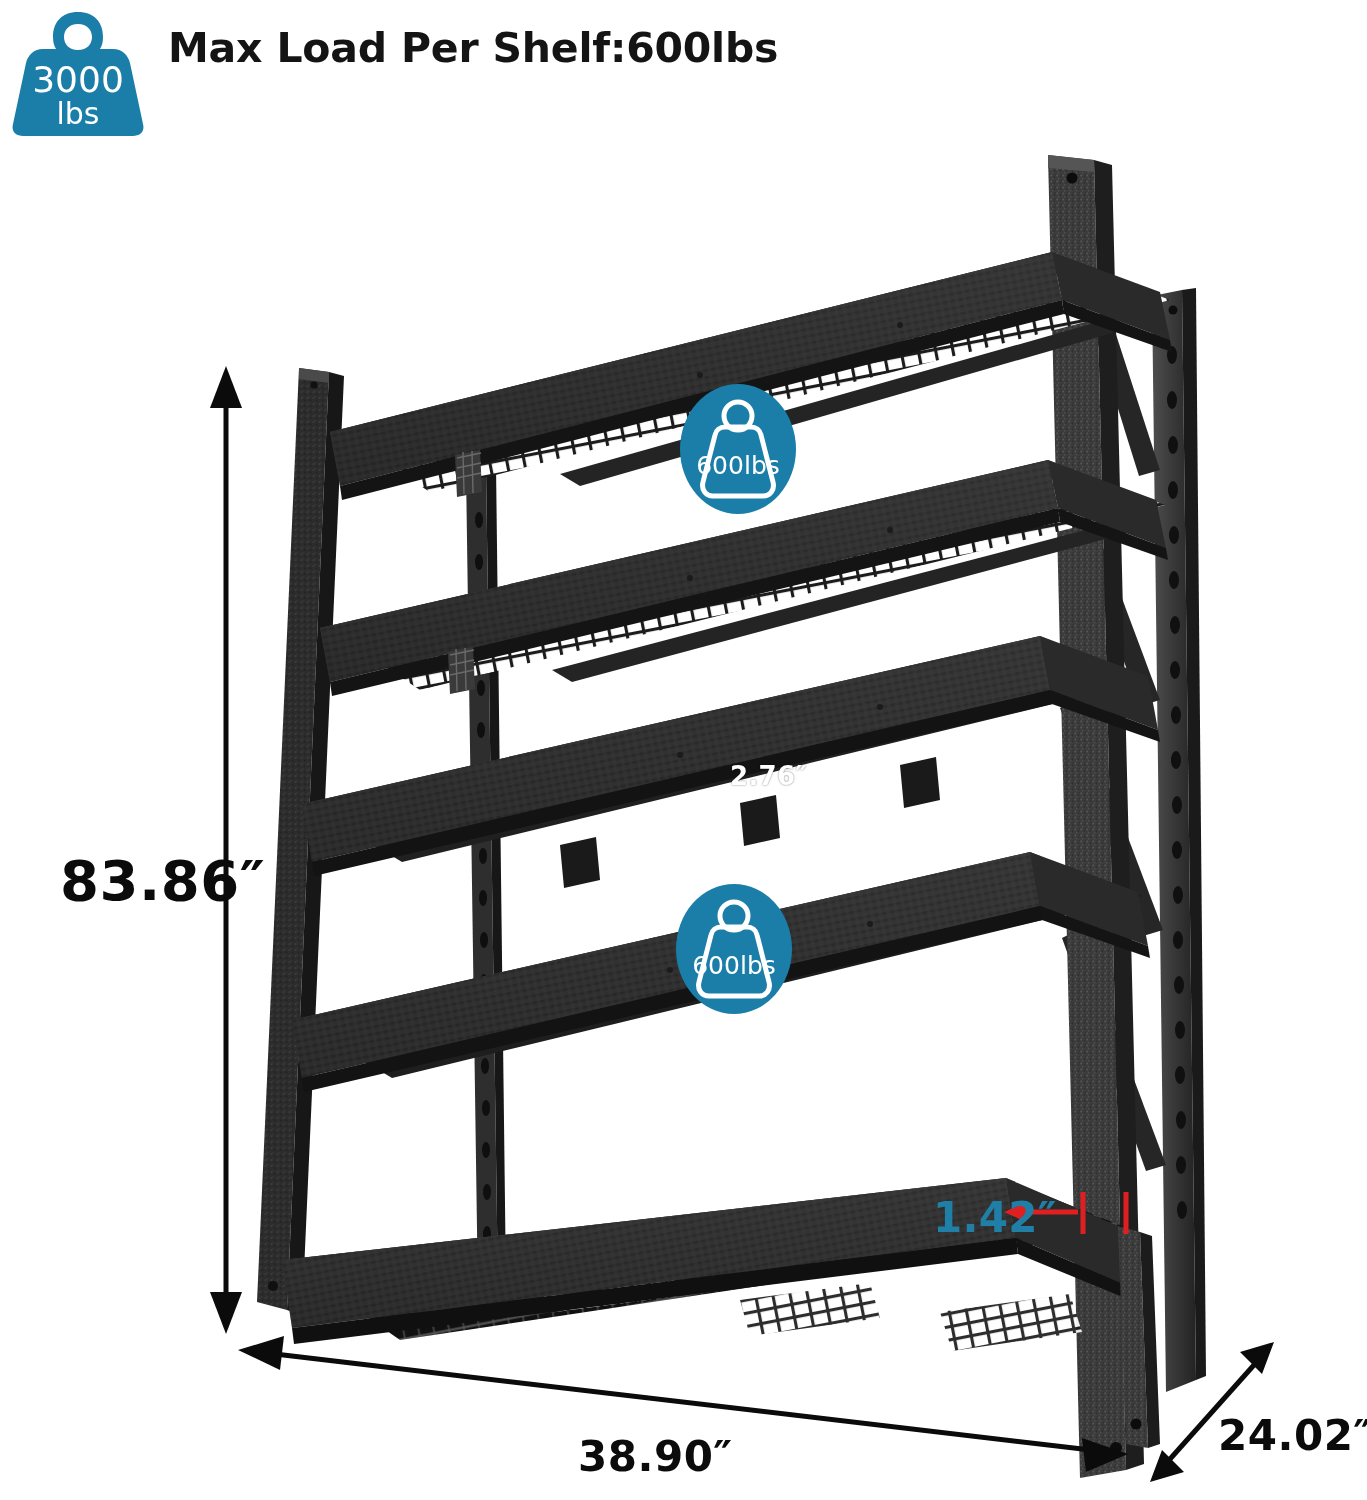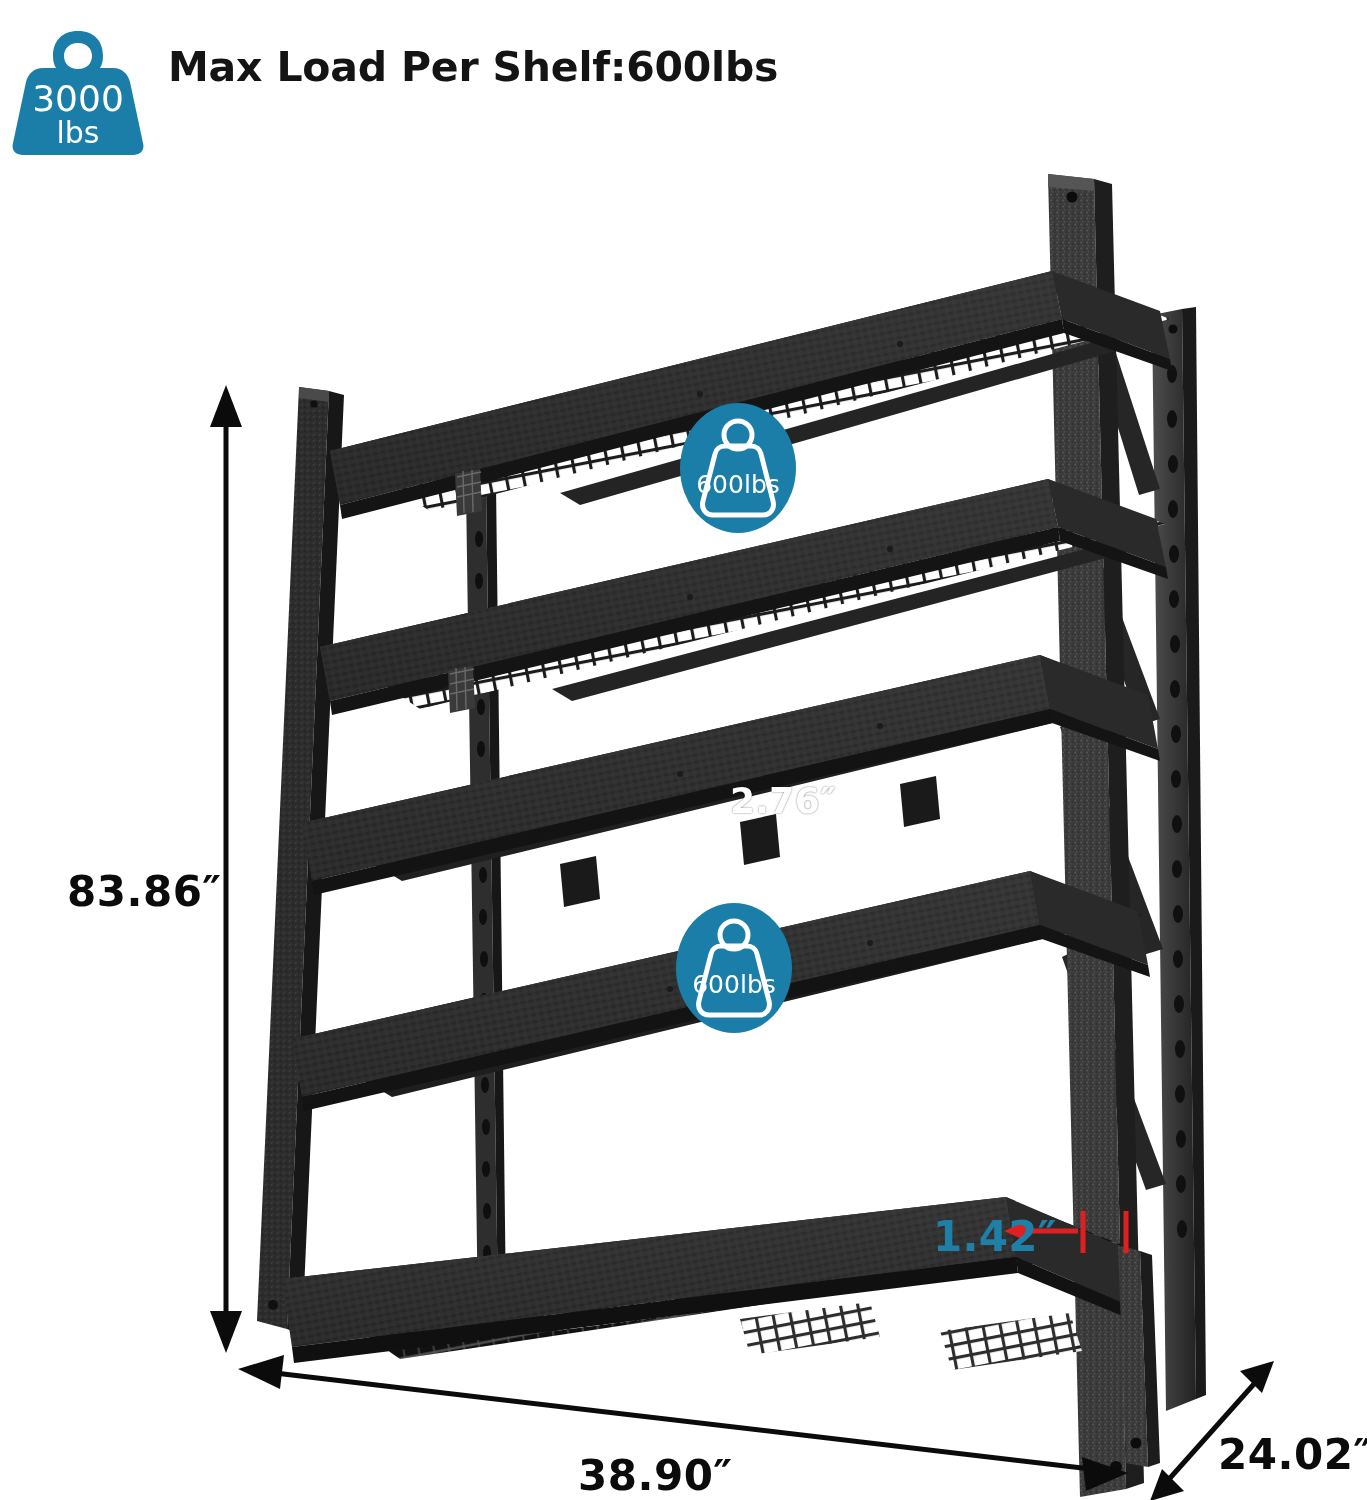--- a/index.html
+++ b/index.html
@@ -2,21 +2,21 @@
 <html><head>
 <meta charset="utf-8">
 <title>Shelving Rack Dimension Diagram</title>
 <style>
   html,body{margin:0;padding:0;background:#ffffff;}
   body{
     width:1367px;height:1500px;position:relative;overflow:hidden;
     font-family:"Liberation Sans","DejaVu Sans",sans-serif;
     background:#ffffff;
   }
-  #stage{position:absolute;inset:0;width:1367px;height:1216px;margin-top:19px;}
+  #stage{position:absolute;inset:0;width:1367px;height:1216px;}
 
   
   #header{position:absolute;left:0;top:0;width:1000px;height:145px;}
   #weight-badge{position:absolute;left:12px;top:6px;width:132px;height:130px;}
   #header-text{position:absolute;left:168px;top:22px;width:820px;}
   .hline{
     font-size:41px;line-height:52px;color:#141414;
     font-family:"DejaVu Sans","Liberation Sans",sans-serif;
     font-weight:700;letter-spacing:-0.2px;white-space:nowrap;
   }
@@ -29,25 +29,25 @@
   .load-badge{position:absolute;width:116px;height:130px;}
   #badge-shelf-top{left:680px;top:384px;}
   #badge-shelf-mid{left:676px;top:884px;}
 
   
   .dim-label{
     position:absolute;
     font-family:"DejaVu Sans","Liberation Sans",sans-serif;
     font-weight:700;color:#0b0b0b;white-space:nowrap;
   }
-  #dim-height-label{left:67px;top:848px;font-size:42px;letter-spacing:0.5px;}
+  #dim-height-label{left:60px;top:848px;font-size:56px;letter-spacing:0.5px;}
   #dim-width-label{left:578px;top:1432px;font-size:42px;letter-spacing:0.5px;}
   #dim-depth-label{left:1218px;top:1411px;font-size:42px;letter-spacing:0.5px;}
   #dim-beam-label{
-    left:730px;top:761px;font-size:36px;color:#ffffff;letter-spacing:0.3px;
+    left:730px;top:761px;font-size:26px;color:#ffffff;letter-spacing:0.3px;
     text-shadow:0 0 2px rgba(0,0,0,.55);
   }
   #dim-post-label{left:933px;top:1193px;font-size:42px;color:#1f7fa6;letter-spacing:0.3px;}
 </style>
 </head>
 <body>
 
 <div id="stage">
 
   <div id="header">

